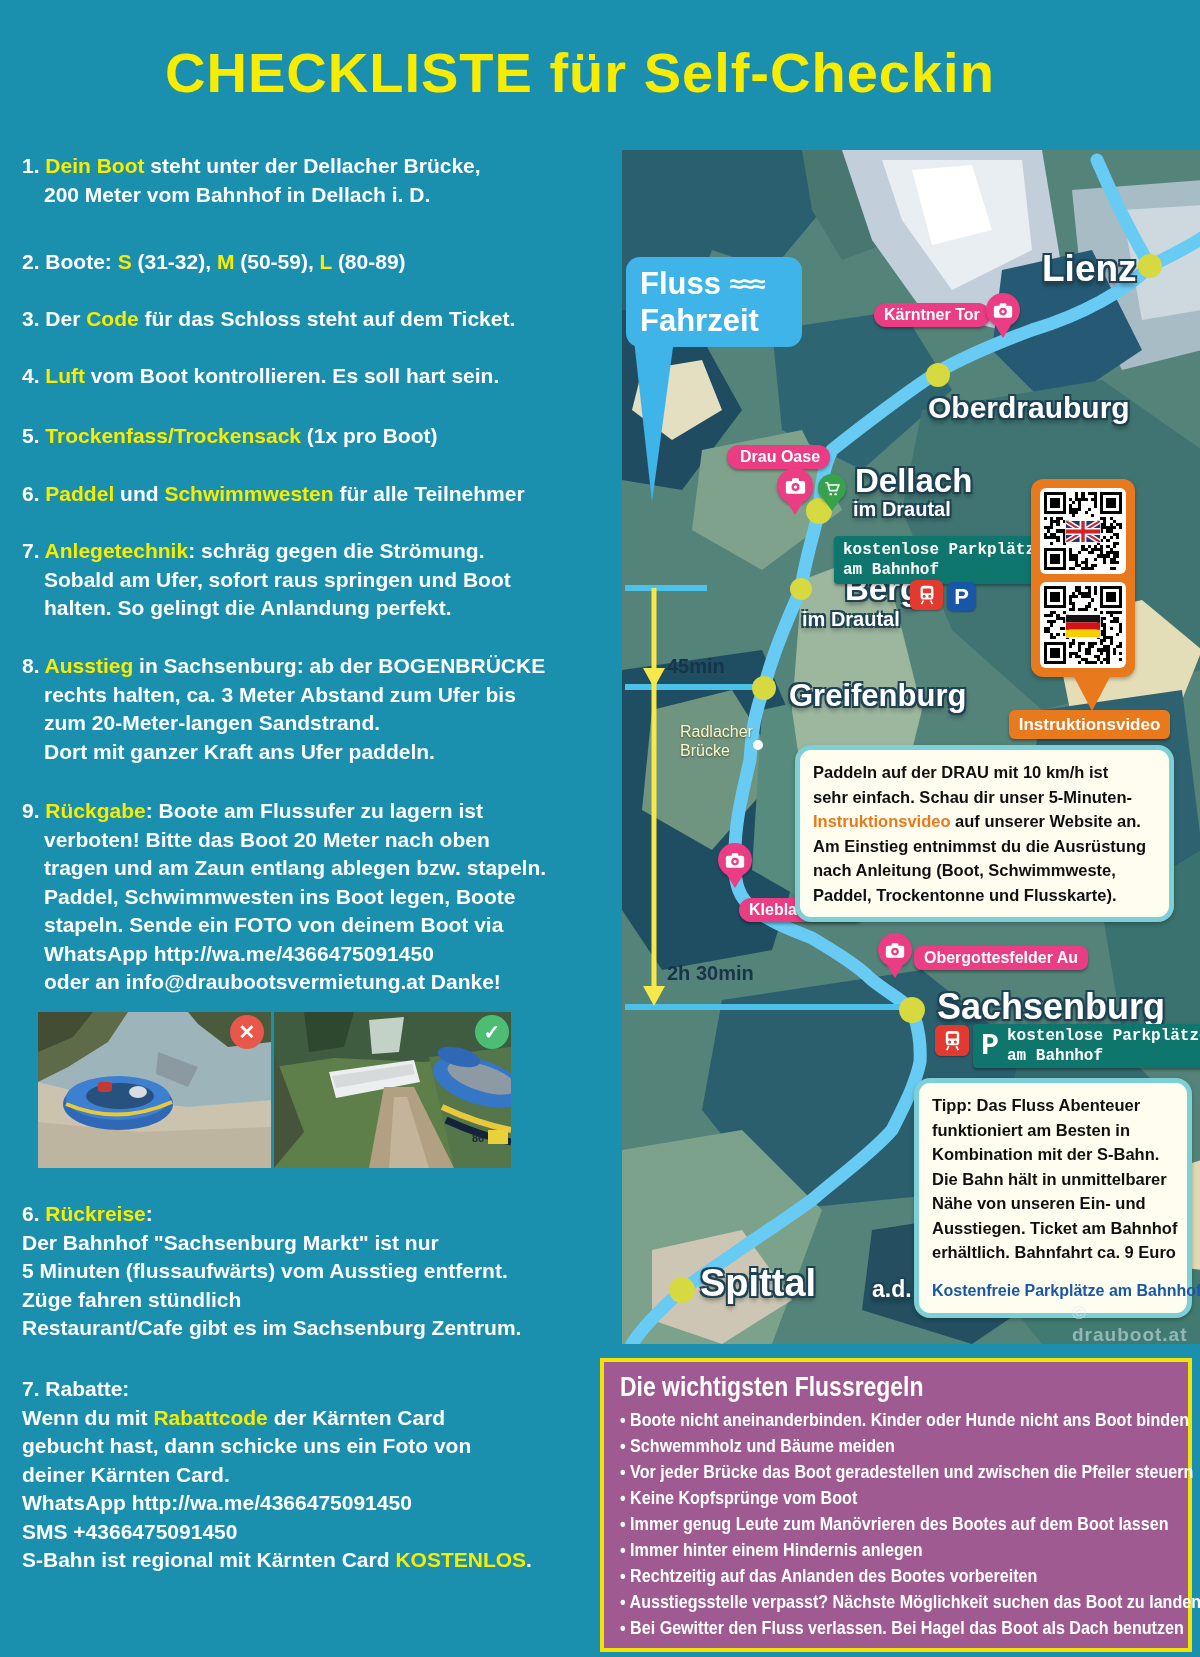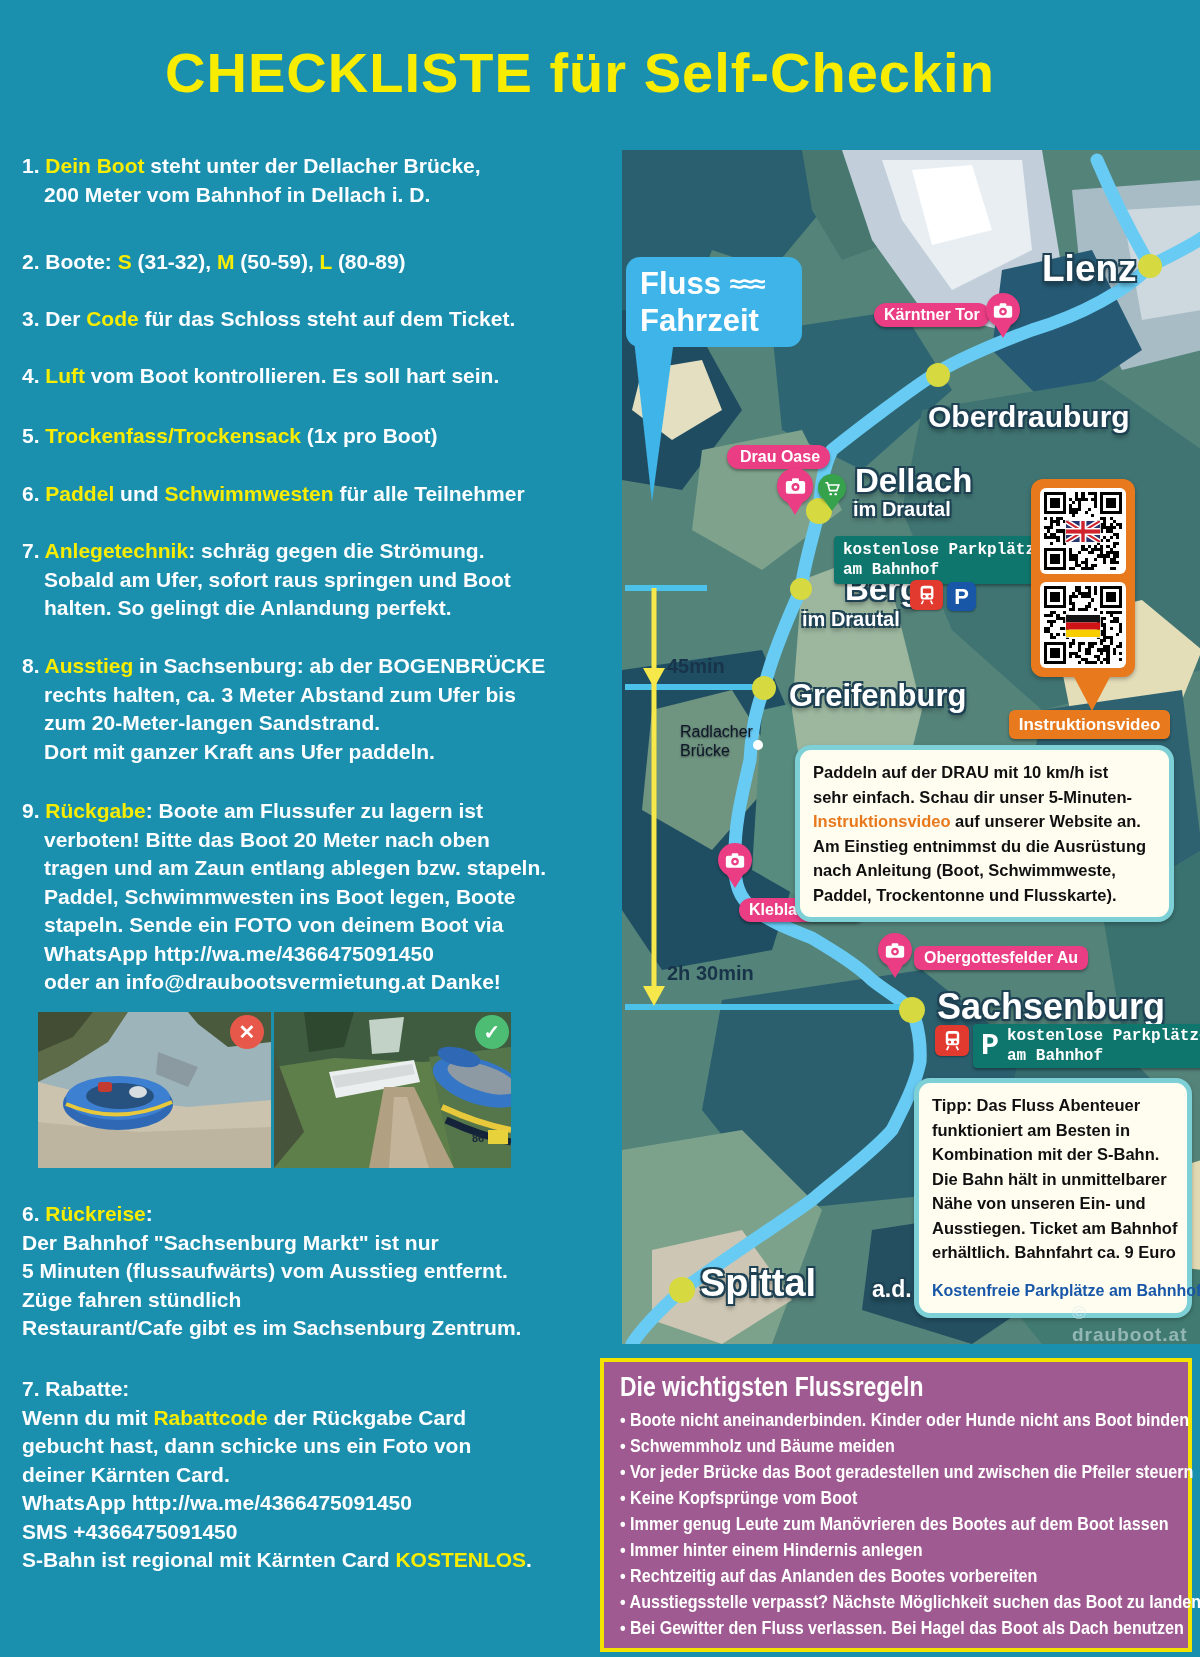--- a/index.html
+++ b/index.html
@@ -34,21 +34,21 @@
   .pink .head{background:#ea3d83;} .pink .tail{border-top:13px solid #ea3d83;}
   .green .head{background:#37a24c;} .green .tail{border-top:11px solid #37a24c;}
   .parkbox{position:absolute;background:#0f766e;color:#fff;font-weight:bold;font-size:16px;line-height:20px;
            padding:4px 9px;border-radius:4px;white-space:nowrap;box-shadow:0 2px 3px rgba(0,0,0,.35);font-family:Liberation Mono, monospace;}
   .sq-icon{position:absolute;border-radius:6px;display:flex;align-items:center;justify-content:center;
            box-shadow:0 1px 2px rgba(0,0,0,.35);}
   .infobox{position:absolute;background:#fffdf0;border:5px solid #7dd0d6;border-radius:16px;
            color:#101010;font-weight:bold;font-size:16.5px;line-height:24.5px;padding:10px 13px;white-space:nowrap;
            box-shadow:0 2px 4px rgba(0,0,0,.25);}
   .timelabel{position:absolute;color:#17344a;font-weight:bold;font-size:20px;white-space:nowrap;}
-  .maplabel-sm{position:absolute;color:#0f172a;font-size:16px;line-height:19px;font-weight:normal;
+  .maplabel-sm{position:absolute;color:#fef9c3;font-size:16px;line-height:19px;font-weight:normal;
                text-shadow:0 1px 2px rgba(0,0,0,.5);white-space:nowrap;}
   .qr-panel{position:absolute;background:#e8791d;border-radius:12px;box-shadow:0 2px 4px rgba(0,0,0,.3);}
   .qr-tile{position:absolute;background:#fff;border-radius:6px;padding:4px;box-sizing:border-box;}
   .flag{position:absolute;box-shadow:0 0 0 1px rgba(255,255,255,.8);}
   .ptr{position:absolute;width:0;height:0;border-left:19px solid transparent;border-right:19px solid transparent;
        border-top:36px solid #e8791d;}
   .watermark{position:absolute;color:rgba(215,233,240,.55);font-weight:bold;font-size:19px;letter-spacing:1px;}
   
   .bubble{position:absolute;left:4px;top:107px;width:176px;height:90px;background:#3eb4e8;border-radius:14px;
           color:#fff;font-weight:bold;font-size:31px;line-height:37px;padding:8px 0 0 14px;box-sizing:border-box;}
@@ -108,21 +108,21 @@
     </div>
   <div class="chk" style="top:1200px">
       <div class="rline"><span>6. </span><span class="seg-y">Rückreise</span><span>:</span></div>
       <div class="rline"><span>Der Bahnhof "Sachsenburg Markt" ist nur</span></div>
       <div class="rline"><span>5 Minuten (flussaufwärts) vom Ausstieg entfernt.</span></div>
       <div class="rline"><span>Züge fahren stündlich</span></div>
       <div class="rline"><span>Restaurant/Cafe gibt es im Sachsenburg Zentrum.</span></div>
     </div>
   <div class="chk" style="top:1375px">
       <div class="rline"><span>7. Rabatte:</span></div>
-      <div class="rline"><span>Wenn du mit </span><span class="seg-y">Rabattcode</span><span> der Rückgabe Card</span></div>
+      <div class="rline"><span>Wenn du mit </span><span class="seg-y">Rabattcode</span><span> der Kärnten Card</span></div>
       <div class="rline"><span>gebucht hast, dann schicke uns ein Foto von</span></div>
       <div class="rline"><span>deiner Kärnten Card.</span></div>
       <div class="rline"><span>WhatsApp http://wa.me/4366475091450</span></div>
       <div class="rline"><span>SMS +4366475091450</span></div>
       <div class="rline"><span>S-Bahn ist regional mit Kärnten Card </span><span class="seg-y">KOSTENLOS</span><span>.</span></div>
     </div>
 
   <div class="photo" style="left:38px;width:233px;">
     <svg width="233" height="156" viewBox="0 0 233 156">
       <rect width="233" height="156" fill="#9db4ba"></rect>
@@ -226,21 +226,21 @@
       </g>
     </svg>
 
     <div class="bubble">
       <span>Fluss</span>
       <span class="waves">≈≈≈</span><br>
       <span>Fahrzeit</span>
     </div>
 
     <div class="city" style="left:420px;top:98px;font-size:37px;">Lienz</div>
-    <div class="city" style="left:306px;top:250px;font-size:30px;">Oberdrauburg</div>
+    <div class="city" style="left:306px;top:241px;font-size:30px;">Oberdrauburg</div>
     <div class="city" style="left:233px;top:312px;font-size:33px;">Dellach</div>
     <div class="city" style="left:231px;top:348px;font-size:20px;">im Drautal</div>
     <div class="city" style="left:223px;top:420px;font-size:33px;">Berg</div>
     <div class="city" style="left:180px;top:458px;font-size:20px;">im Drautal</div>
     <div class="city" style="left:167px;top:528px;font-size:31px;">Greifenburg</div>
     <div class="city" style="left:315px;top:836px;font-size:36px;">Sachsenburg</div>
     <div class="city" style="left:78px;top:1112px;font-size:38px;">Spittal</div>
     <div class="city" style="left:250px;top:1126px;font-size:23px;">a.d. Drau</div>
 
     <div class="maplabel-sm" style="left:58px;top:572px;">

